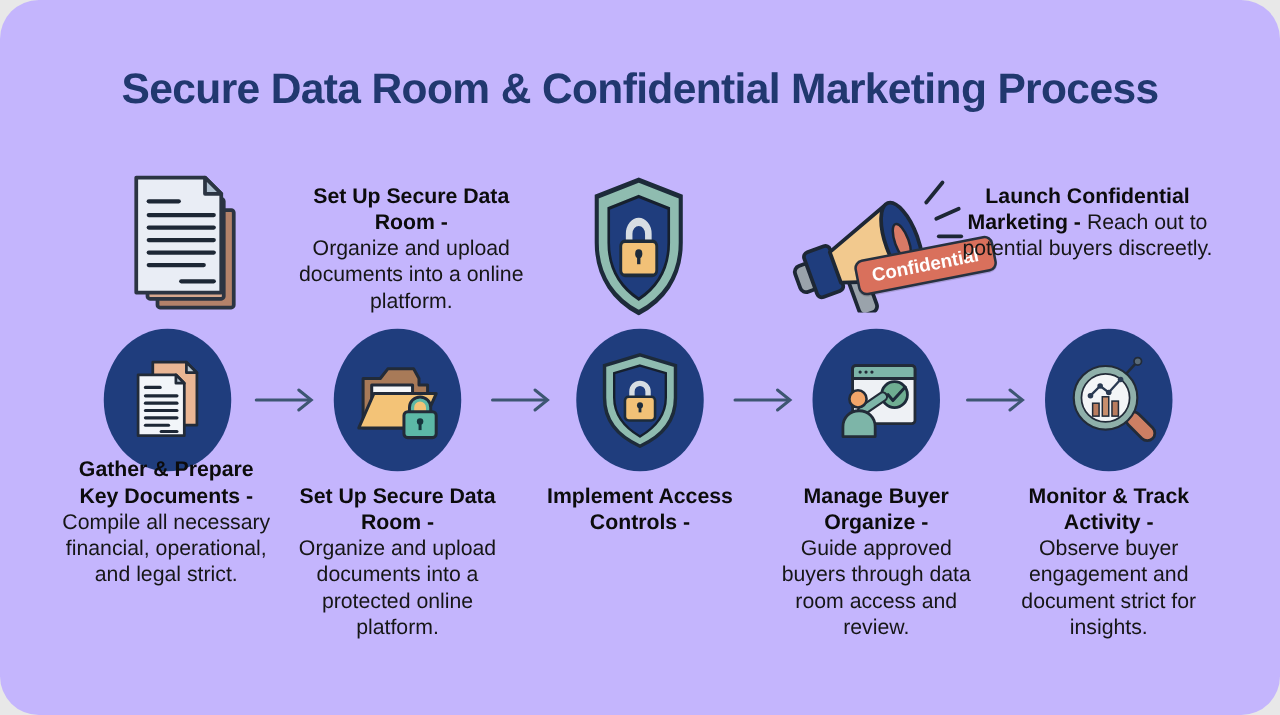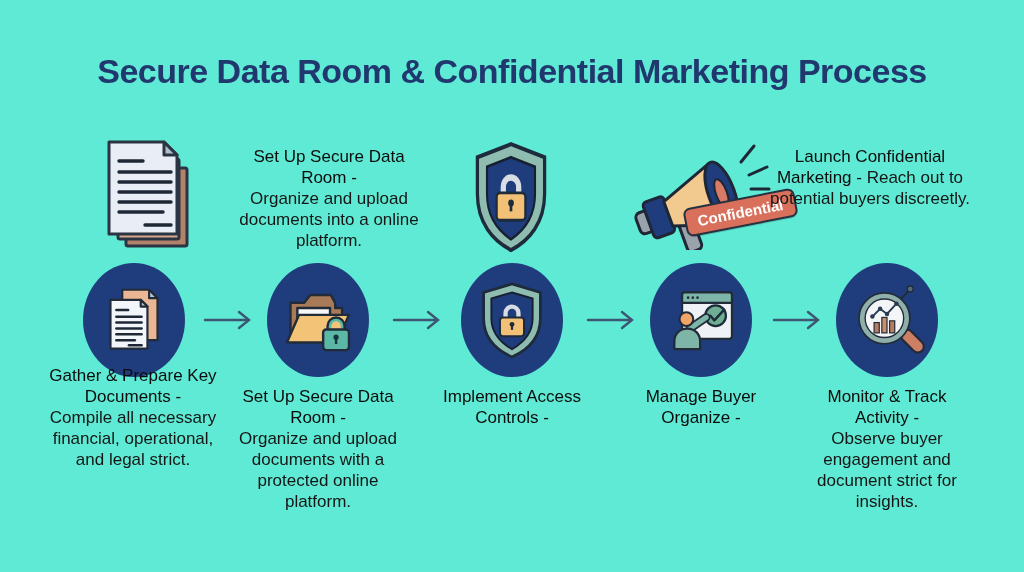--- a/index.html
+++ b/index.html
@@ -1,27 +1,27 @@
 <!DOCTYPE html>
 <html><head>
 <meta charset="utf-8">
 <style>
   html,body{margin:0;padding:0;background:#e8e8e8;}
   .canvas{
     position:relative;width:1024px;height:572px;margin:0 auto;
-    background:#5eead4;overflow:hidden;
-    font-family:"Liberation Sans","DejaVu Sans",sans-serif;color:#141414;
+    background:#c4b5fd;overflow:hidden;
+    font-family:"Liberation Sans","DejaVu Sans",sans-serif;color:#141414;border-radius:31px;
   }
   .title{
     position:absolute;top:52px;left:0;right:0;text-align:center;
     font-size:34px;font-weight:800;color:#21386f;letter-spacing:-0.5px;
   }
   .abs{position:absolute;}
   .txt{font-size:17px;line-height:21px;text-align:center;color:#161616;}
-  .txt .head{font-weight:400;color:#0c0c0c;}
+  .txt .head{font-weight:700;color:#0c0c0c;}
   .txt .head.block{display:block;}
   .txt .body{font-weight:400;}
   .txt .body.block{display:block;}
   .circle{
     position:absolute;width:102px;height:114px;border-radius:50%;
     background:#1f3d7d;display:flex;align-items:center;justify-content:center;
   }
   .arrow{position:absolute;top:308px;width:52px;height:24px;}
   .badge{
     position:absolute;left:56px;top:58px;transform:rotate(-11deg);
@@ -202,29 +202,30 @@
     </svg>
   </div>
 
   <div class="txt abs" style="left:48px;top:365px;width:170px;">
     <span class="head block">Gather &amp; Prepare Key Documents -</span>
     <span class="body block">Compile all necessary financial, operational, and legal strict.</span>
   </div>
 
   <div class="txt abs" style="left:233px;top:386px;width:170px;">
     <span class="head block">Set Up Secure Data Room -</span>
-    <span class="body block">Organize and upload documents with a protected online platform.</span>
+    <span class="body block">Organize and upload documents into a protected online platform.</span>
   </div>
 
   <div class="txt abs" style="left:427px;top:386px;width:170px;text-align:center;">
     <span class="head block">Implement Access Controls -</span>
   </div>
 
   <div class="txt abs" style="left:616px;top:386px;width:170px;">
     <span class="head block">Manage Buyer Organize -</span>
+    <span class="body block">Guide approved buyers through data room access and review.</span>
   </div>
 
   <div class="txt abs" style="left:800px;top:386px;width:174px;">
     <span class="head block">Monitor &amp; Track Activity -</span>
     <span class="body block">Observe buyer engagement and document strict for insights.</span>
   </div>
 
 </div>
 
 </body></html>

